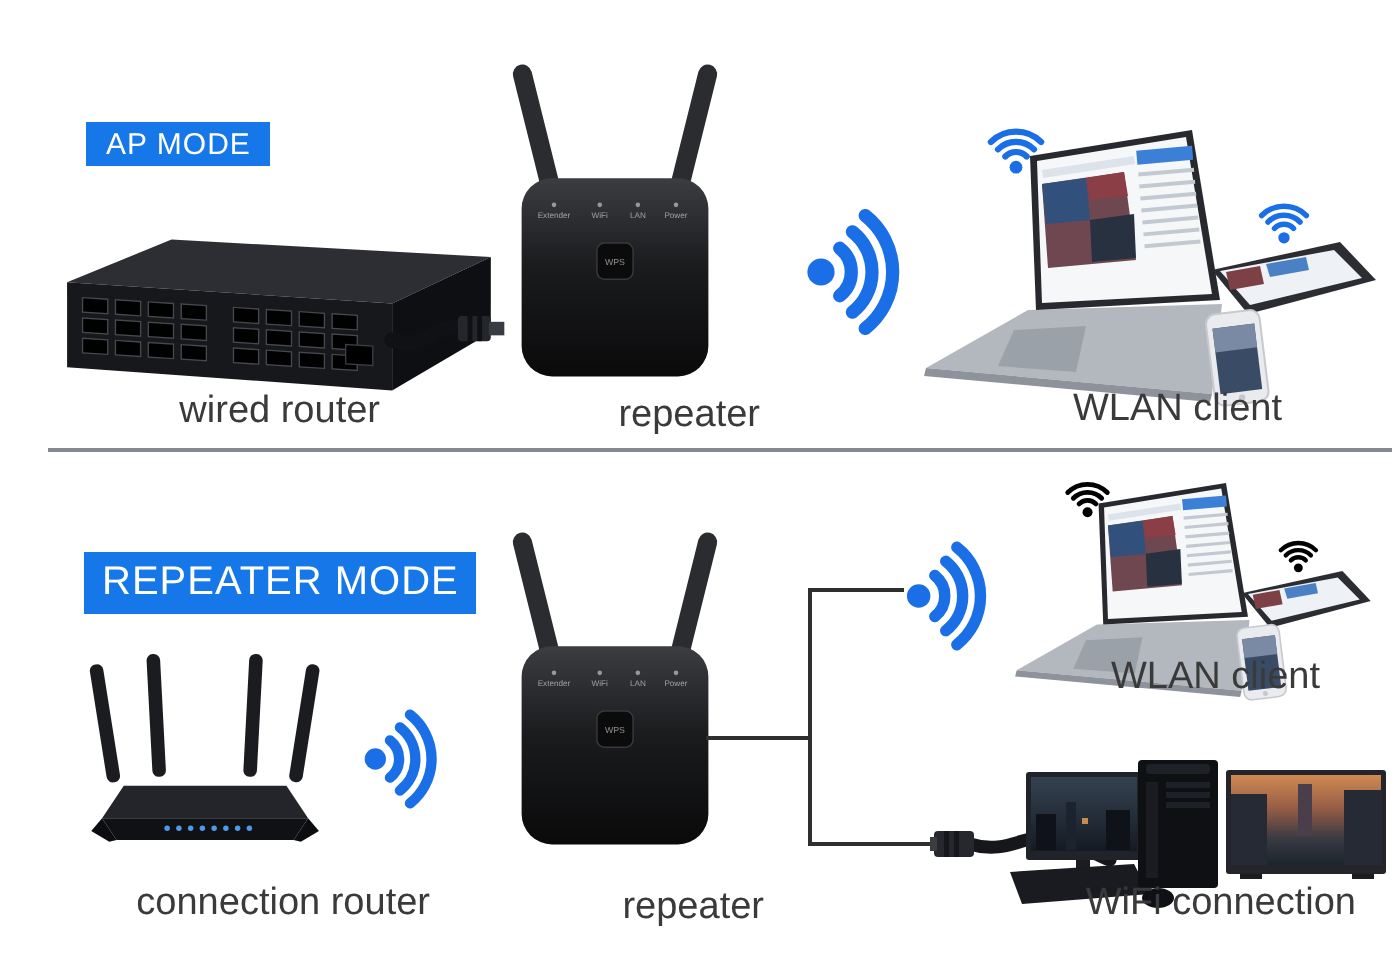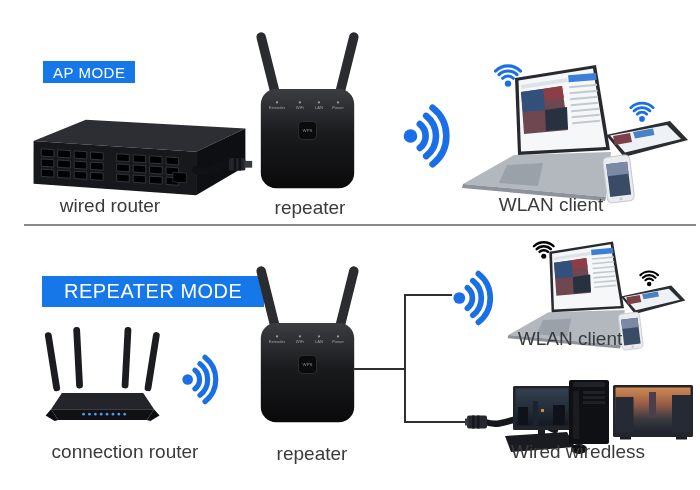--- a/index.html
+++ b/index.html
@@ -7,23 +7,23 @@
     position:relative;width:700px;height:490px;overflow:hidden;
     background:var(--background,#ffffff);
     font-family:"Liberation Sans",sans-serif;
   }
   .badge{
     position:absolute;display:flex;align-items:center;
     background:var(--badge-blue,#1677e8);color:#ffffff;font-weight:normal;
     letter-spacing:.5px;white-space:nowrap;
   }
   .badge.ap{left:43px;top:61px;height:22px;padding:0 10px;font-size:15px;}
-  .badge.rep{left:42px;top:276px;height:31px;padding:0 22px;font-size:20px;}
+  .badge.rep{left:42px;top:276px;height:31px;padding:0 9px;font-size:20px;}
   .dev-label{
-    position:absolute;text-align:center;color:var(--label-text,#3a3a3a);
+    position:absolute;text-align:right;color:var(--label-text,#3a3a3a);
     font-size:19px;white-space:nowrap;
   }
   .divider{position:absolute;left:24px;top:224px;width:672px;height:2px;
     background:var(--divider-gray,#86898d);}
   .link-line{position:absolute;background:var(--line-dark,#2f2f2f);}
   .wifi{color:var(--wifi-blue,#1a6fe6);}
   svg.placed{position:absolute;display:block;}
 </style>
 </head>
 <body>
@@ -283,15 +283,15 @@
   </svg>
 
   <svg class="placed" style="left:502px;top:236px" width="185" height="118">
     <use href="#sym-wlan-client" width="185" height="118"></use>
   </svg>
   <div class="dev-label" style="left:480px;top:328px;width:180px">WLAN client</div>
 
   <svg class="placed" style="left:465px;top:379px" width="230" height="78">
     <use href="#sym-wired-connection" width="230" height="78"></use>
   </svg>
-  <div class="dev-label" style="left:478px;top:441px;width:200px">Wired wiredless</div>
+  <div class="dev-label" style="left:478px;top:441px;width:200px">WiFi connection</div>
 
 </div>
 
 </body></html>

